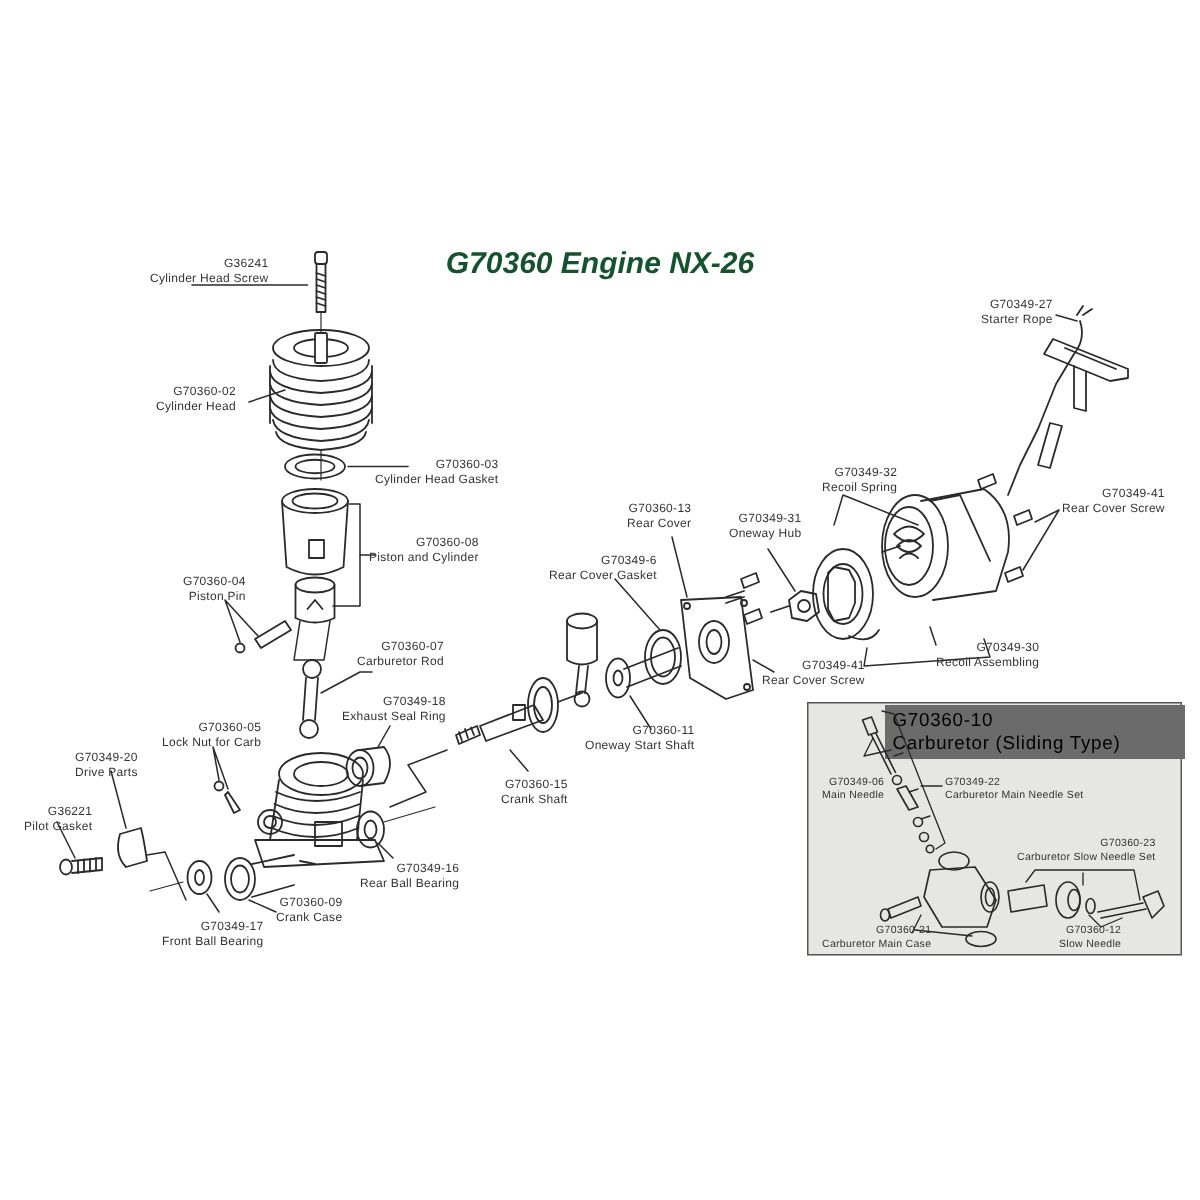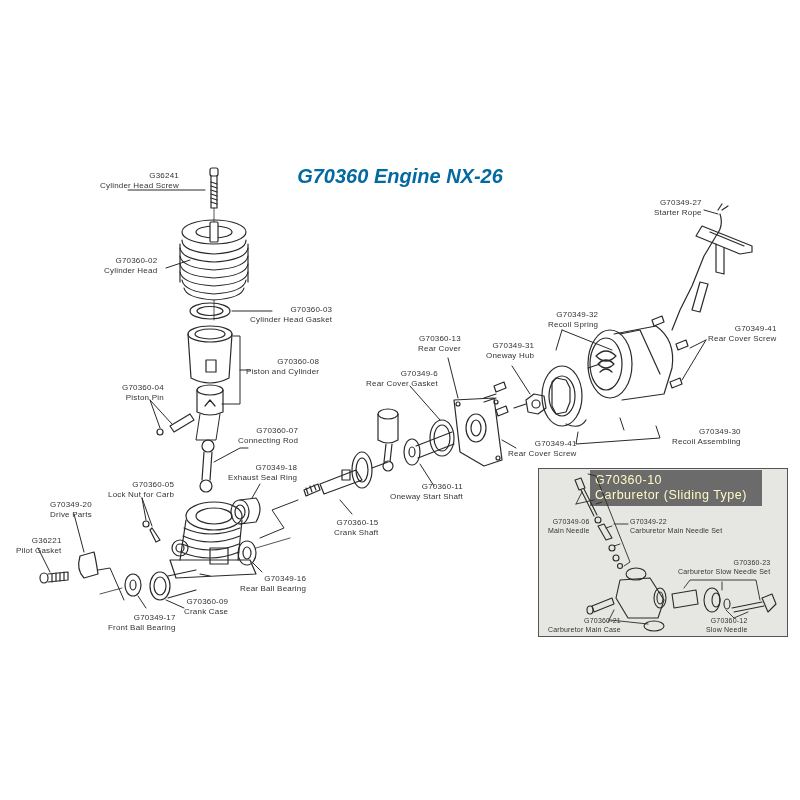--- a/index.html
+++ b/index.html
@@ -1,30 +1,30 @@
 <!DOCTYPE html>
 <html><head>
 <meta charset="utf-8">
 <style>
   html, body { margin:0; padding:0; background:#ffffff; }
   body { width:800px; height:800px; position:relative; overflow:hidden;
          font-family:"Liberation Sans", sans-serif; color:#2a2a2a; }
   #art { position:absolute; left:0; top:0; width:800px; height:800px; }
   .title { position:absolute; left:250px; top:164px; width:300px; text-align:center;
            font-family:"Liberation Sans", sans-serif; font-weight:bold; font-style:italic;
-           font-size:20px; line-height:24px; color:#0369a1; }
+           font-size:20px; line-height:24px; color:#14532d; }
   .lbl { position:absolute; font-size:8px; line-height:9.5px; color:#333;
          white-space:nowrap; letter-spacing:0.2px; }
   .lbl .pn, .lbl .nm { display:block; }
   .c { text-align:right; }
   .r { text-align:right; }
   .carb-box { position:absolute; left:538px; top:468px; width:250px; height:169px;
               background:#e6e6e2; border:1.5px solid #555; box-sizing:border-box; }
-  .carb-head { position:absolute; left:590px; top:470px; width:172px; height:36px;
-               background:#6b6b6b; color:#fef9c3; font-size:12.5px; line-height:15px;
+  .carb-head { position:absolute; left:590px; top:470px; width:200px; height:36px;
+               background:#6b6b6b; color:#000000; font-size:12.5px; line-height:15px;
                padding:3px 0 0 5px; box-sizing:border-box; letter-spacing:0.5px; }
   .carb-head span { display:block; }
 </style>
 </head>
 <body>
 
 <svg id="art" viewBox="0 0 800 800" xmlns="http://www.w3.org/2000/svg" fill="none" stroke="#2a2a2a" stroke-width="1.2" stroke-linecap="round" stroke-linejoin="round">
 
   <g>
     <rect x="210" y="168" width="8" height="8" rx="2"></rect>
@@ -261,21 +261,21 @@
 <div class="lbl c" style="left:246px;top:357px;">
   <span class="pn">G70360-08</span>
   <span class="nm">Piston and Cylinder</span>
 </div>
 <div class="lbl c" style="left:122px;top:383px;">
   <span class="pn">G70360-04</span>
   <span class="nm">Piston Pin</span>
 </div>
 <div class="lbl c" style="left:238px;top:426px;">
   <span class="pn">G70360-07</span>
-  <span class="nm">Connecting Rod</span>
+  <span class="nm">Carburetor Rod</span>
 </div>
 <div class="lbl c" style="left:228px;top:463px;">
   <span class="pn">G70349-18</span>
   <span class="nm">Exhaust Seal Ring</span>
 </div>
 <div class="lbl c" style="left:108px;top:480px;">
   <span class="pn">G70360-05</span>
   <span class="nm">Lock Nut for Carb</span>
 </div>
 <div class="lbl c" style="left:50px;top:500px;">
@@ -319,21 +319,21 @@
   <span class="nm">Rear Cover Screw</span>
 </div>
 <div class="lbl c" style="left:486px;top:341px;">
   <span class="pn">G70349-31</span>
   <span class="nm">Oneway Hub</span>
 </div>
 <div class="lbl c" style="left:548px;top:310px;">
   <span class="pn">G70349-32</span>
   <span class="nm">Recoil Spring</span>
 </div>
-<div class="lbl c" style="left:624px;top:427px;margin-left:48px;">
+<div class="lbl c" style="left:624px;top:427px;">
   <span class="pn">G70349-30</span>
   <span class="nm">Recoil Assembling</span>
 </div>
 <div class="lbl c" style="left:708px;top:324px;">
   <span class="pn">G70349-41</span>
   <span class="nm">Rear Cover Screw</span>
 </div>
 <div class="lbl c" style="left:654px;top:198px;">
   <span class="pn">G70349-27</span>
   <span class="nm">Starter Rope</span>

